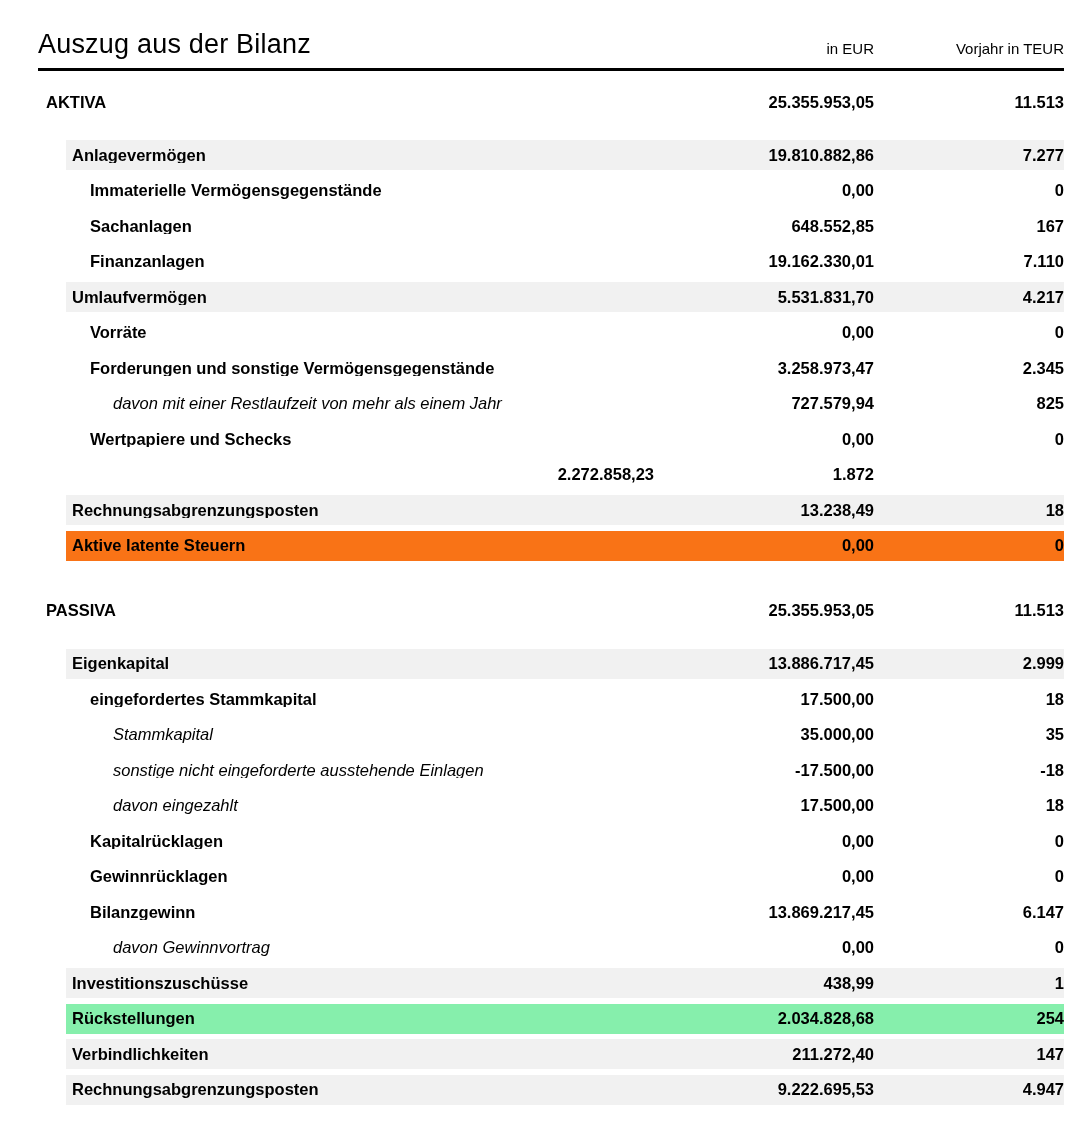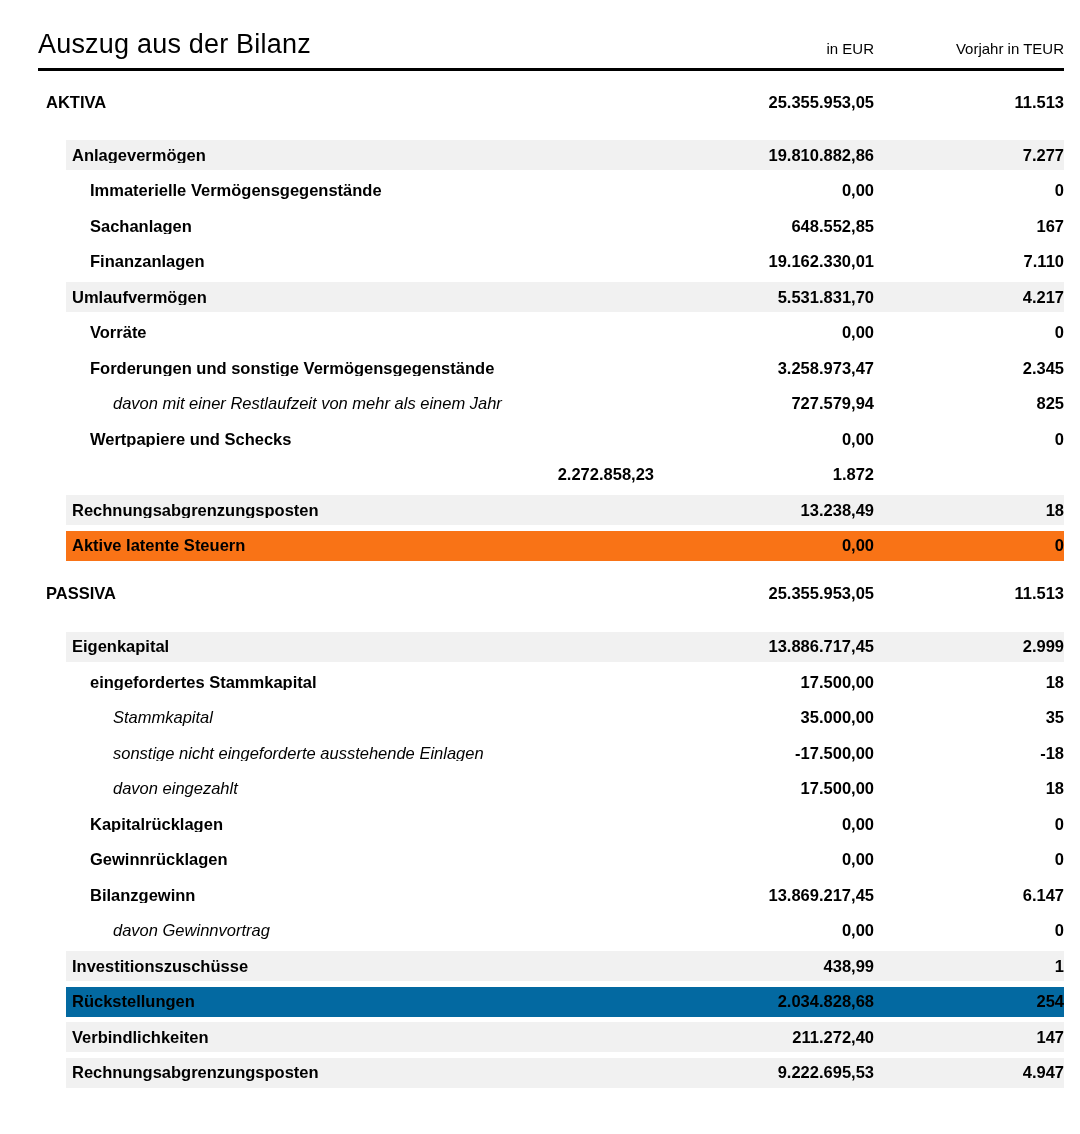--- a/index.html
+++ b/index.html
@@ -40,21 +40,21 @@
     align-items: center;
     font-size: 16.5px;
     font-weight: 700;
     line-height: 1;
   }
   .num { text-align: right; white-space: nowrap; }
   .label { white-space: nowrap; overflow: hidden; }
 
   .section-header { margin-top: 16px; margin-bottom: 23px; }
   .section-header .label { padding-left: 8px; }
-  .section-header.new-block { margin-top: 18px; }
+  .section-header.new-block { margin-top: 35px; }
 
   .data-row { margin-left: 28px; margin-bottom: 5.5px; }
   .data-row.shaded { background: #f1f1f1; }
 
   .level-1 .label { padding-left: 6px; }
   .level-2 .label { padding-left: 24px; }
   .level-3 .label { padding-left: 47px; }
 
   .italic .label { font-style: italic; font-weight: 400; }
 </style>
@@ -209,21 +209,21 @@
     <span class="num">0,00</span>
     <span class="num">0</span>
   </div>
 
   <div class="row data-row level-1 shaded" style="background: rgb(241, 241, 241);">
     <span class="label">Investitionszuschüsse</span>
     <span class="num">438,99</span>
     <span class="num">1</span>
   </div>
 
-  <div class="row data-row level-1 shaded" style="background: #0369a1;">
+  <div class="row data-row level-1 shaded" style="background: #86efac;">
     <span class="label">Rückstellungen</span>
     <span class="num">2.034.828,68</span>
     <span class="num">254</span>
   </div>
 
   <div class="row data-row level-1 shaded" style="background: rgb(241, 241, 241);">
     <span class="label">Verbindlichkeiten</span>
     <span class="num">211.272,40</span>
     <span class="num">147</span>
   </div>

